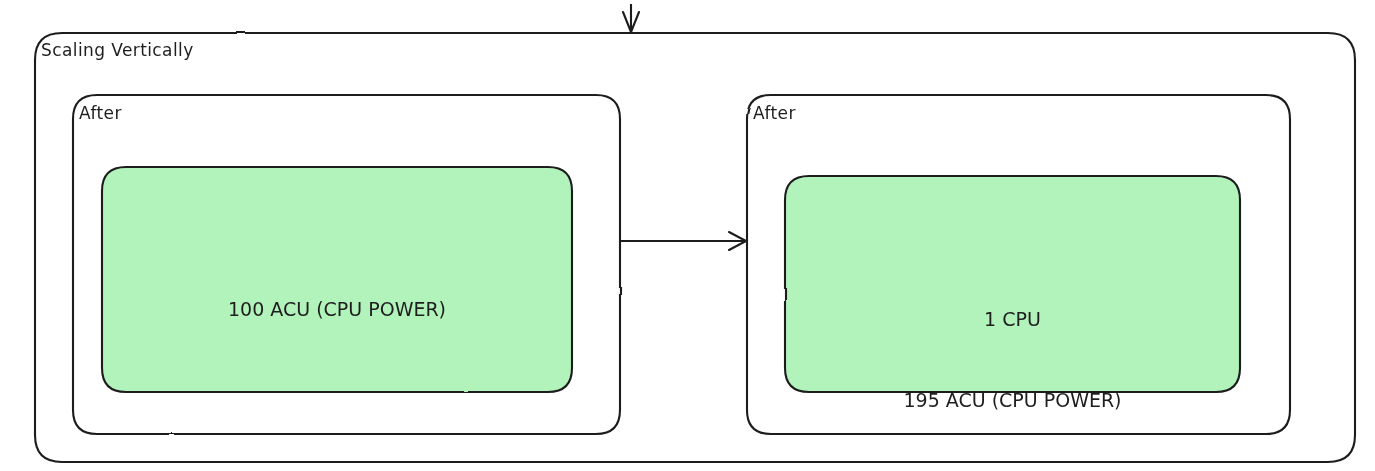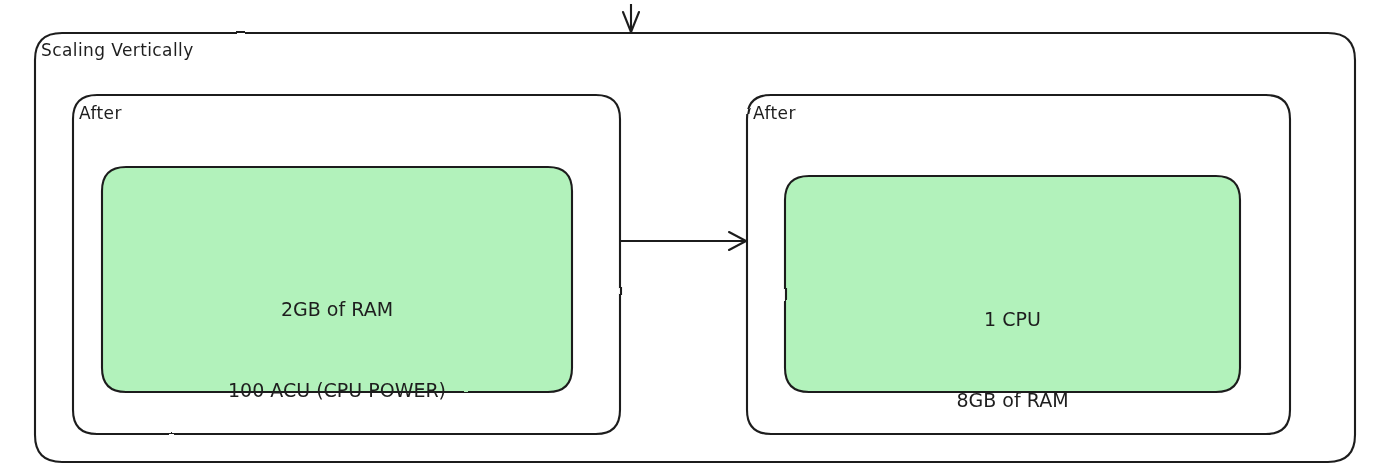--- a/index.html
+++ b/index.html
@@ -121,23 +121,21 @@
     </g>
   </svg>
 
   <div class="txt" id="scaling-title">Scaling Vertically</div>
 
   <div class="txt" id="before-title">After</div>
 
   <div class="txt" id="after-title">After</div>
 
   <div class="spec-block" id="before-specs">
-    <span class="spec-line">2GB of RAM</span>
     <span class="spec-line">100 ACU (CPU POWER)</span>
   </div>
 
   <div class="spec-block" id="after-specs">
     <span class="spec-line">1 CPU</span>
-    <span class="spec-line">8GB of RAM</span>
     <span class="spec-line">195 ACU (CPU POWER)</span>
   </div>
 
 </div>
 
 </body></html>

